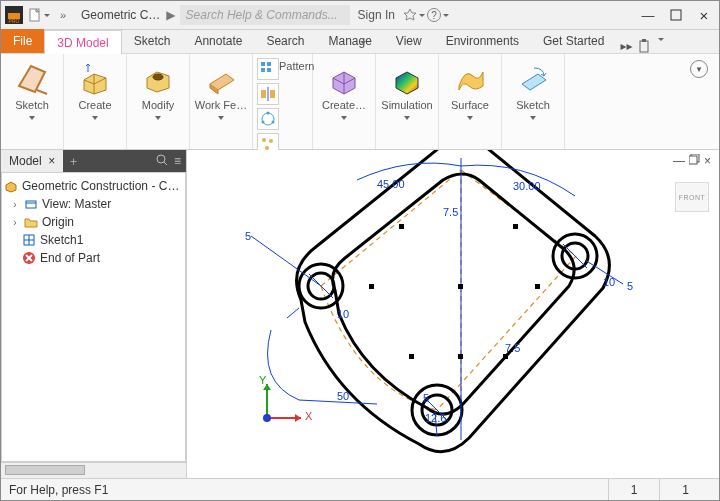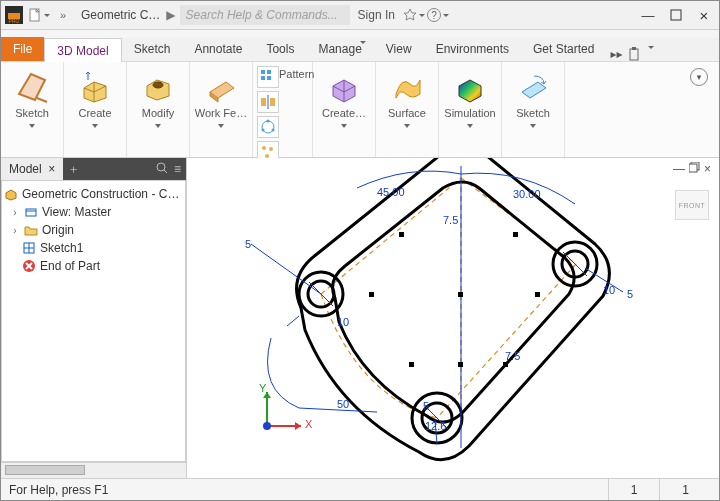--- a/index.html
+++ b/index.html
@@ -15,24 +15,24 @@
 .dropdown-arrow::after { content:""; border:3px solid transparent; border-top:3px solid #666; margin-left:2px; position:relative; top:2px; }
 .doc-title { margin:0 6px; color:#444; white-space:nowrap; overflow:hidden; text-overflow:ellipsis; max-width:80px; }
 .breadcrumb-arr { color:#777; margin-right:4px; }
 .search-box { flex:1; max-width:170px; height:20px; background:#e4e4e4; color:#a0a0a0; display:flex; align-items:center; padding:0 6px; font-style:italic; margin-right:8px; }
 .user-area { display:flex; align-items:flex-start; gap:20px; color:#555;flex-direction:column; }
 .qat-spacer { flex:1; }
 .win-controls { display:flex; align-items:center; gap:6px; margin-left:8px; }
 .win-btn { width:22px; height:20px; display:flex; align-items:center; justify-content:center; font-size:13px; color:#333; }
 
 
-.tabstrip { height:24px; background:#f1f1f1; display:flex; align-items:flex-end; padding-left:0; border-bottom:1px solid #d9d9d9;margin-top:8px; }
+.tabstrip { height:24px; background:#f1f1f1; display:flex; align-items:flex-end; padding-left:0; border-bottom:1px solid #d9d9d9; }
 .file-tab { background:#e8721c; color:#fff; padding:0 12px; height:24px; display:flex; align-items:center; font-size:12px; }
 .rtab { padding:0 12px; height:24px; display:flex; align-items:center; color:#444; }
-.rtab.active { color:#701a75; background:#fff; border-top:1px solid #d0d0d0; border-left:1px solid #d0d0d0; border-right:1px solid #d0d0d0; position:relative; top:1px; }
+.rtab.active { color:#ec4899; background:#fff; border-top:1px solid #d0d0d0; border-left:1px solid #d0d0d0; border-right:1px solid #d0d0d0; position:relative; top:1px; }
 .tab-overflow { display:flex; align-items:center; gap:6px; margin-left:4px; color:#555; }
 
 
 .ribbon { height:96px; background:#fbfbfb; border-bottom:1px solid #cfcfcf; display:flex; }
 .panel { border-right:1px solid #e3e3e3; display:flex; flex-direction:column; align-items:center; padding:4px 2px 0 2px; position:relative; }
 .panel .btn { display:flex; flex-direction:column; align-items:center; width:58px; height:76px; justify-content:flex-start; padding-top:4px; gap:3px; }
 .panel .icon32 { width:34px; height:34px; display:flex; align-items:center; justify-content:center; }
 .panel-label { font-size:11px; color:#555; text-align:center; line-height:12px; width:100%; }
 .panel-dd { font-size:10px; color:#666; }
 .panel-dd::after { content:""; display:inline-block; border:3px solid transparent; border-top:4px solid #666; }
@@ -117,21 +117,21 @@
         </div>
       <div class="win-btn" style="font-size:15px;">×</div>
     </div>
   </div>
 
   <div class="tabstrip">
     <div class="file-tab">File</div>
     <div class="rtab active">3D Model</div>
     <div class="rtab">Sketch</div>
     <div class="rtab">Annotate</div>
-    <div class="rtab">Tools</div>
+    <div class="rtab">Search</div>
     <div class="rtab">Manage</div>
     <div class="rtab">View</div>
     <div class="rtab">Environments</div>
     <div class="rtab">Get Started</div>
     <div class="tab-overflow">
       <span>▸▸</span>
       <span>
           <svg width="12" height="14">
             <rect x="2" y="2" width="8" height="11" fill="none" stroke="#666"></rect>
             <rect x="4" y="0" width="4" height="3" fill="#666"></rect>
@@ -237,43 +237,43 @@
             </svg>
         </div>
         <div class="panel-label">Create…</div>
         <div class="panel-dd"></div>
       </div>
     </div>
     <div class="panel">
       <div class="btn">
         <div class="icon32">
           <svg width="34" height="34">
-              <path d="M6 24 Q12 6 20 14 Q26 20 30 10 L30 24 Q22 30 16 24 Q10 18 6 28 Z" fill="#f6c860" stroke="#c88a10"></path>
-            </svg>
-        </div>
-        <div class="panel-label">Surface</div>
-        <div class="panel-dd"></div>
-      </div>
-    </div>
-    <div class="panel">
-      <div class="btn">
-        <div class="icon32">
-          <svg width="34" height="34">
               <defs>
                 <linearGradient id="g" x1="0" y1="0" x2="1" y2="1">
                   <stop offset="0" stop-color="#2030c0"></stop>
                   <stop offset=".4" stop-color="#20c060"></stop>
                   <stop offset=".7" stop-color="#f0d020"></stop>
                   <stop offset="1" stop-color="#e03020"></stop>
                 </linearGradient>
               </defs>
               <path d="M6 16 L17 10 L28 16 L28 26 L17 32 L6 26 Z" fill="url(#g)" stroke="#333"></path>
             </svg>
         </div>
         <div class="panel-label">Simulation</div>
+        <div class="panel-dd"></div>
+      </div>
+    </div>
+    <div class="panel">
+      <div class="btn">
+        <div class="icon32">
+          <svg width="34" height="34">
+              <path d="M6 24 Q12 6 20 14 Q26 20 30 10 L30 24 Q22 30 16 24 Q10 18 6 28 Z" fill="#f6c860" stroke="#c88a10"></path>
+            </svg>
+        </div>
+        <div class="panel-label">Surface</div>
         <div class="panel-dd"></div>
       </div>
     </div>
     <div class="panel">
       <div class="btn">
         <div class="icon32">
           <svg width="34" height="34">
               <path d="M6 22 L22 12 L30 18 L14 28 Z" fill="#bde3f7" stroke="#3b8bc8"></path>
               <path d="M18 6 Q28 6 28 14 M25 12 L28 14 L30 11" fill="none" stroke="#3b8bc8"></path>
             </svg>

